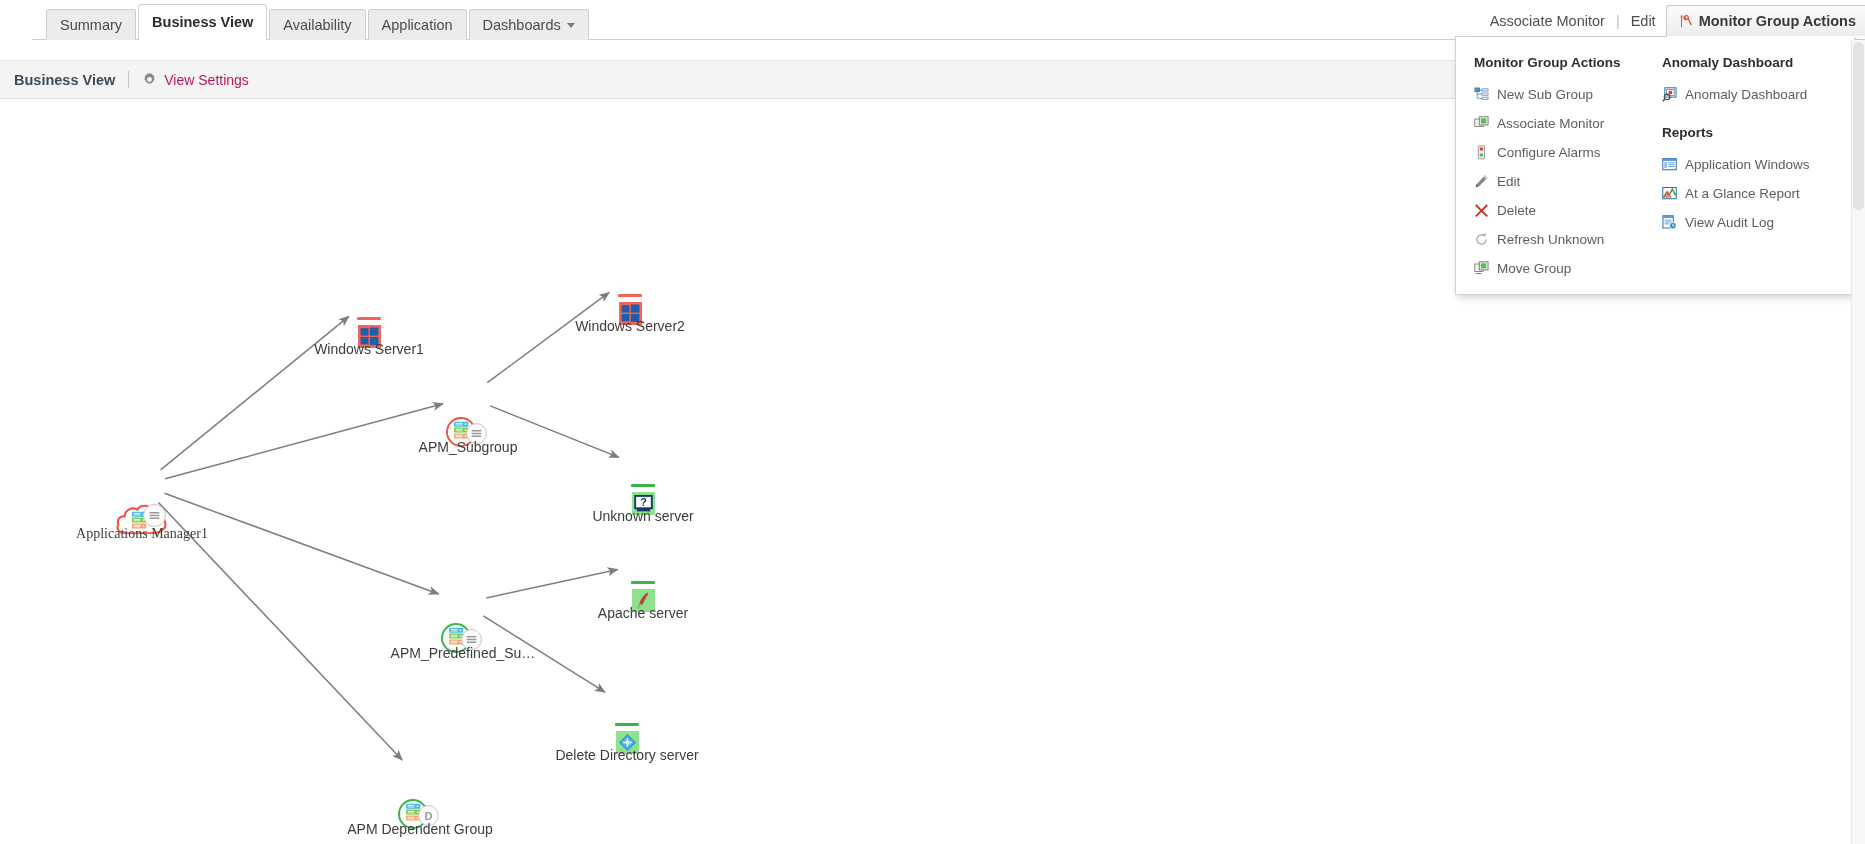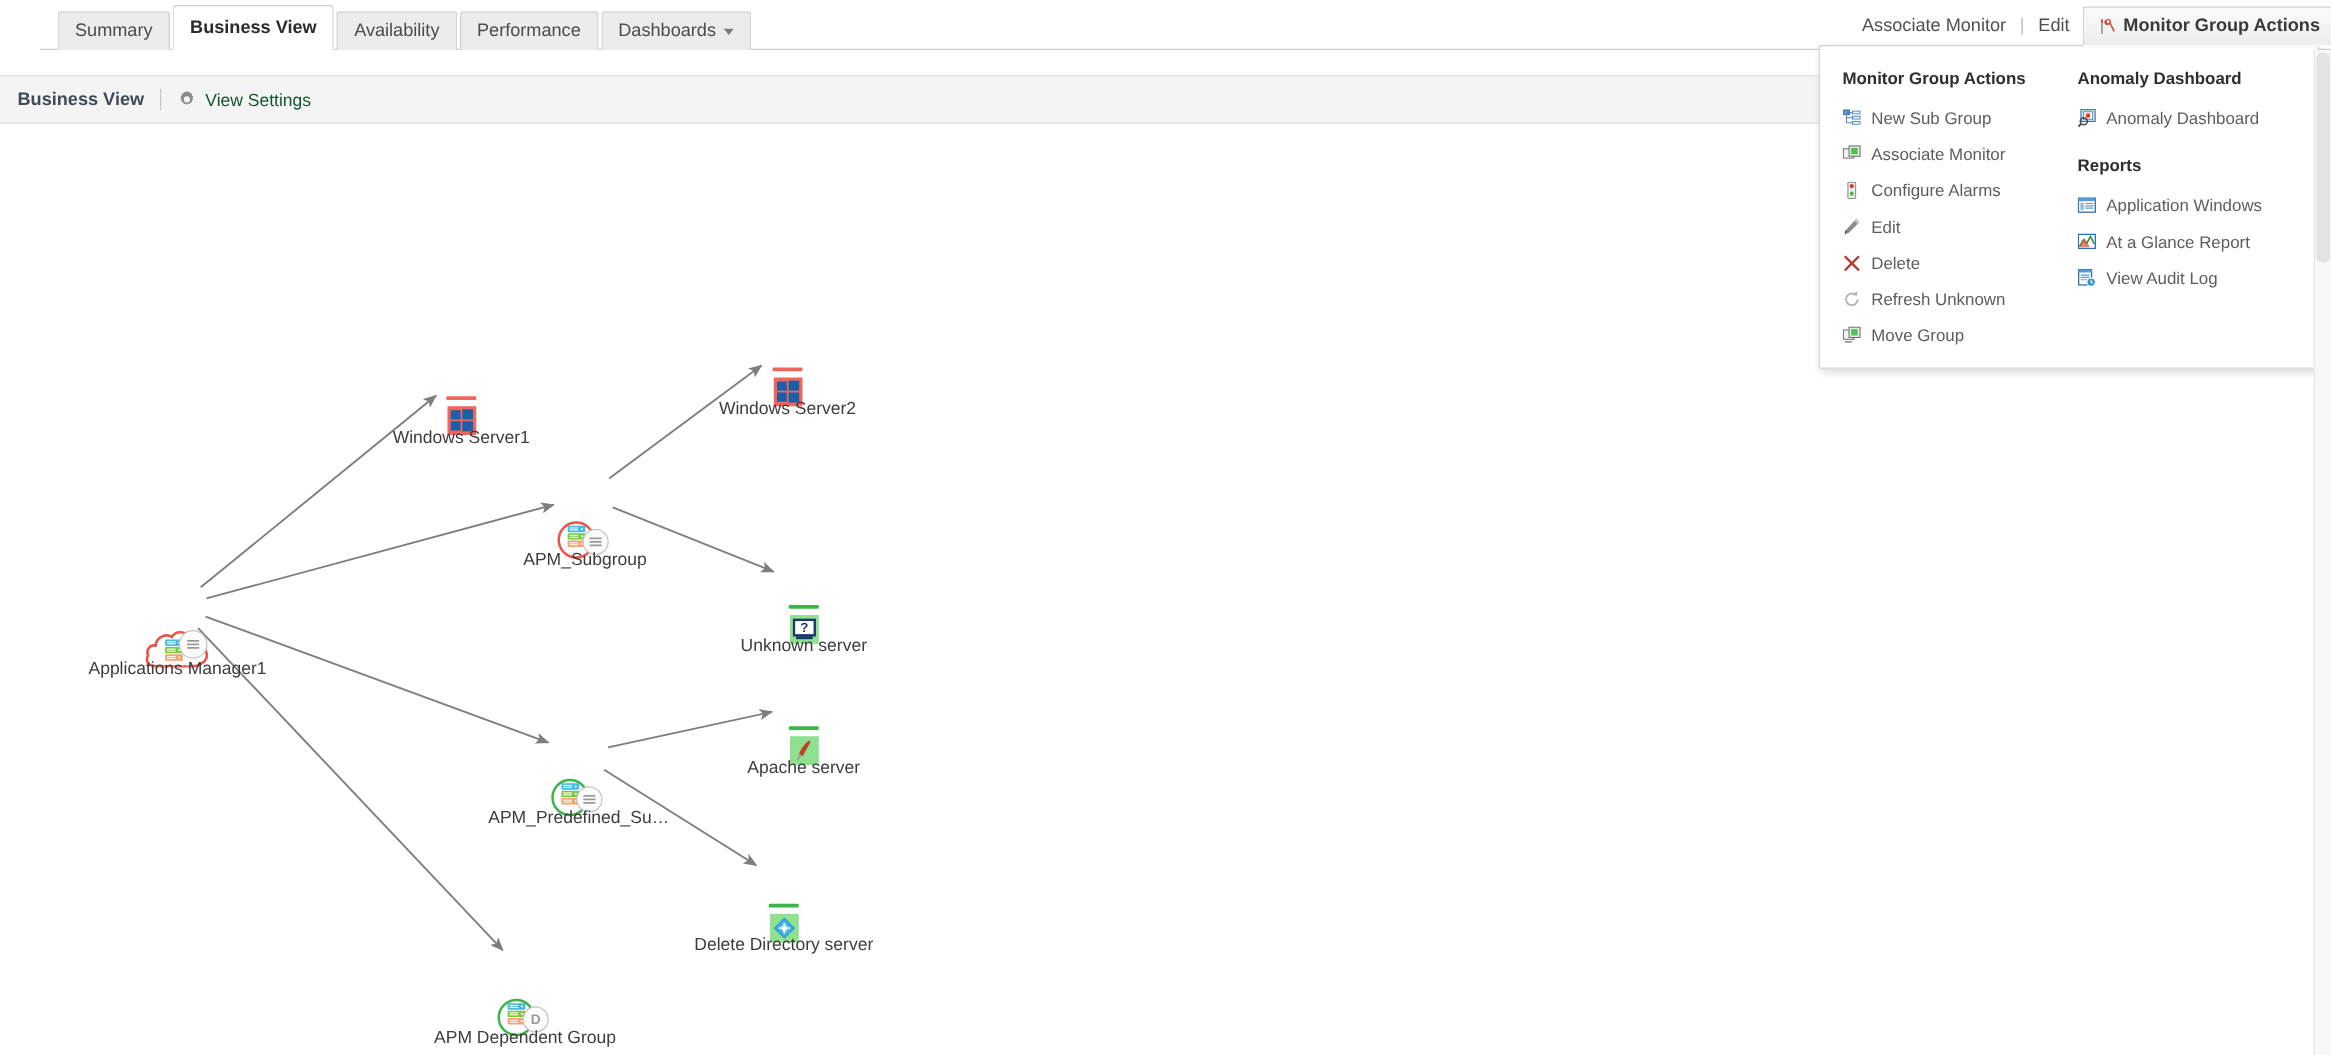--- a/index.html
+++ b/index.html
@@ -84,21 +84,21 @@
     position: absolute; left: 0; top: 60px; width: 1865px; height: 39px;
     background: #f4f4f4;
     border-top: 1px solid #e4e4e4;
     border-bottom: 1px solid #e0e0e0;
     display: flex; align-items: center;
   }
   .subbar .title {
     margin-left: 14px; font-size: 14.5px; font-weight: bold; color: #3f4a57;
   }
   .subbar .vsep { margin: 0 13px; width: 1px; height: 17px; background: #c8c8c8; }
-  .subbar .vs-item { display: flex; align-items: center; gap: 7px; font-size: 14px; color: #14532d; cursor: pointer; }
+  .subbar .vs-item { display: flex; align-items: center; gap: 7px; font-size: 14px; color: #be185d; cursor: pointer; }
 
   
   .dropdown {
     position: absolute; top: 36px; right: 10px;
     width: 400px; height: 259px;
     background: #ffffff;
     border: 1px solid #d2d2d2;
     box-shadow: 2px 3px 7px rgba(0,0,0,0.16);
     z-index: 25;
     display: flex;
@@ -140,21 +140,21 @@
   .leafico { position: relative; width: 30px; height: 38px; }
   .statusbar {
     position: absolute; left: 3px; top: 0; width: 24px; height: 3px; border-radius: 1px;
   }
   .leafbox {
     position: absolute; left: 4px; top: 8px; width: 23px; height: 23px;
     display: flex; align-items: center; justify-content: center;
   }
 
   
-  .cloud { position: relative; width: 54px; height: 38px; }
+  .cloud { position: relative; width: 54px; height: 38px; font-family: Liberation Serif, serif; }
 
   
   .groupcircle { position: relative; width: 44px; height: 32px; }
   .gcirc {
     position: absolute; left: 0; top: 0; width: 30px; height: 30px;
     border-radius: 50%; border: 2px solid #e8564a; background: #fff;
     display: flex; align-items: center; justify-content: center;
   }
   .gcirc.green { border-color: #39b54a; }
   .gbadge {
@@ -191,21 +191,21 @@
         <div class="tab">
           <span>Summary</span>
         </div>
         <div class="tab active">
           <span>Business View</span>
         </div>
         <div class="tab">
           <span>Availability</span>
         </div>
         <div class="tab">
-          <span>Performance</span>
+          <span>Application</span>
         </div>
         <div class="tab">
           <span>Dashboards</span>
           <span class="caret"></span>
         </div>
       </div>
 
     <div class="topright">
       <span class="link">Associate Monitor</span>
       <span class="sep">|</span>

